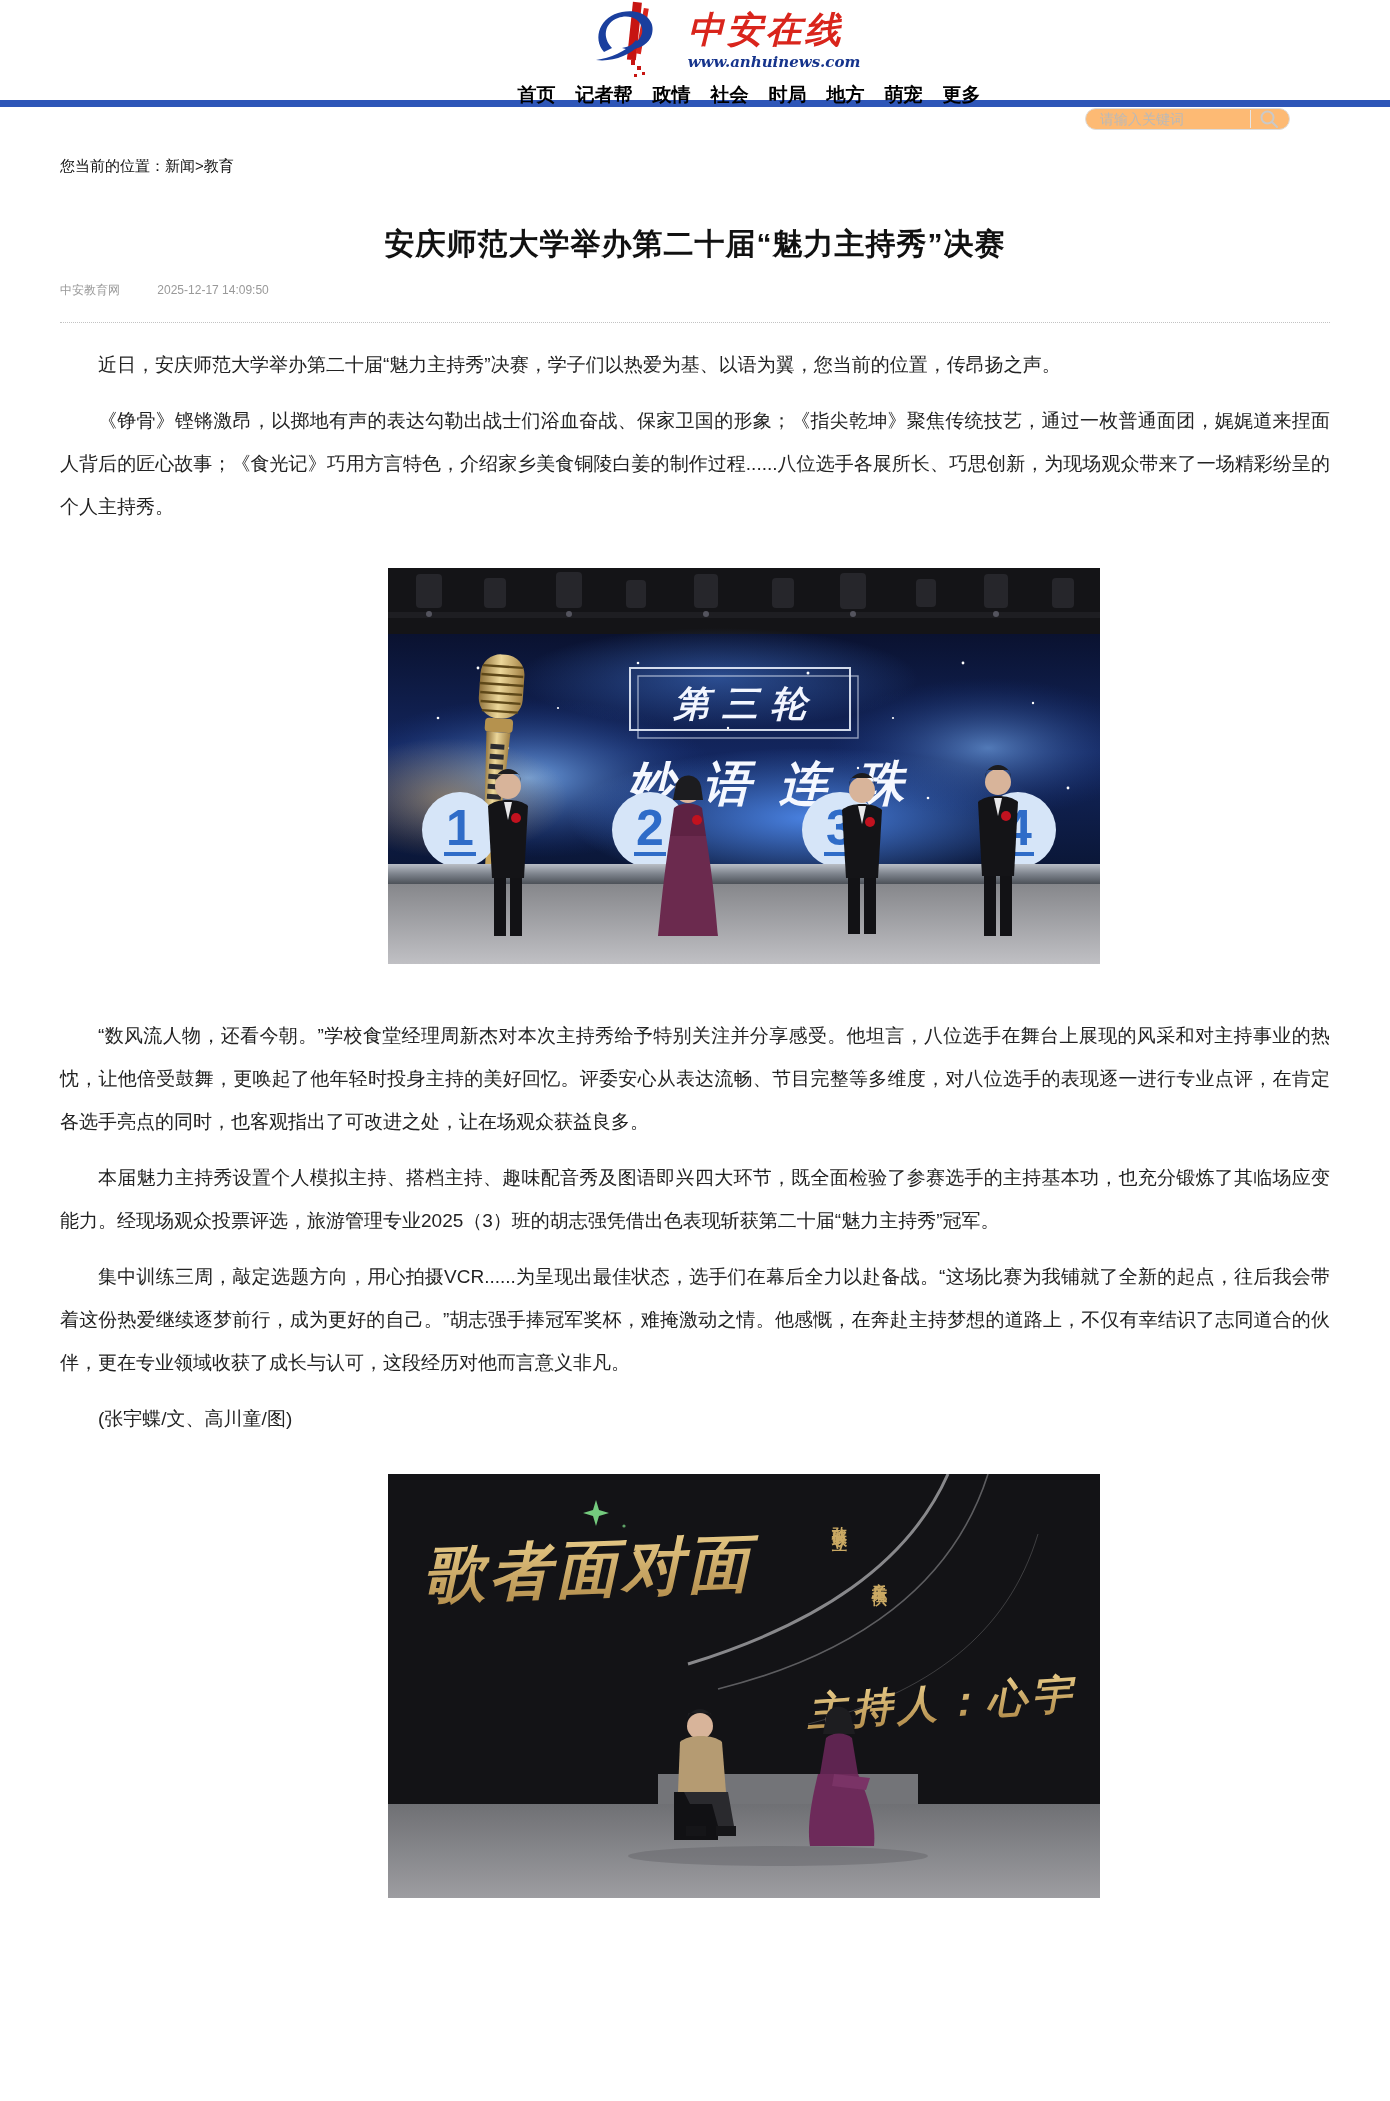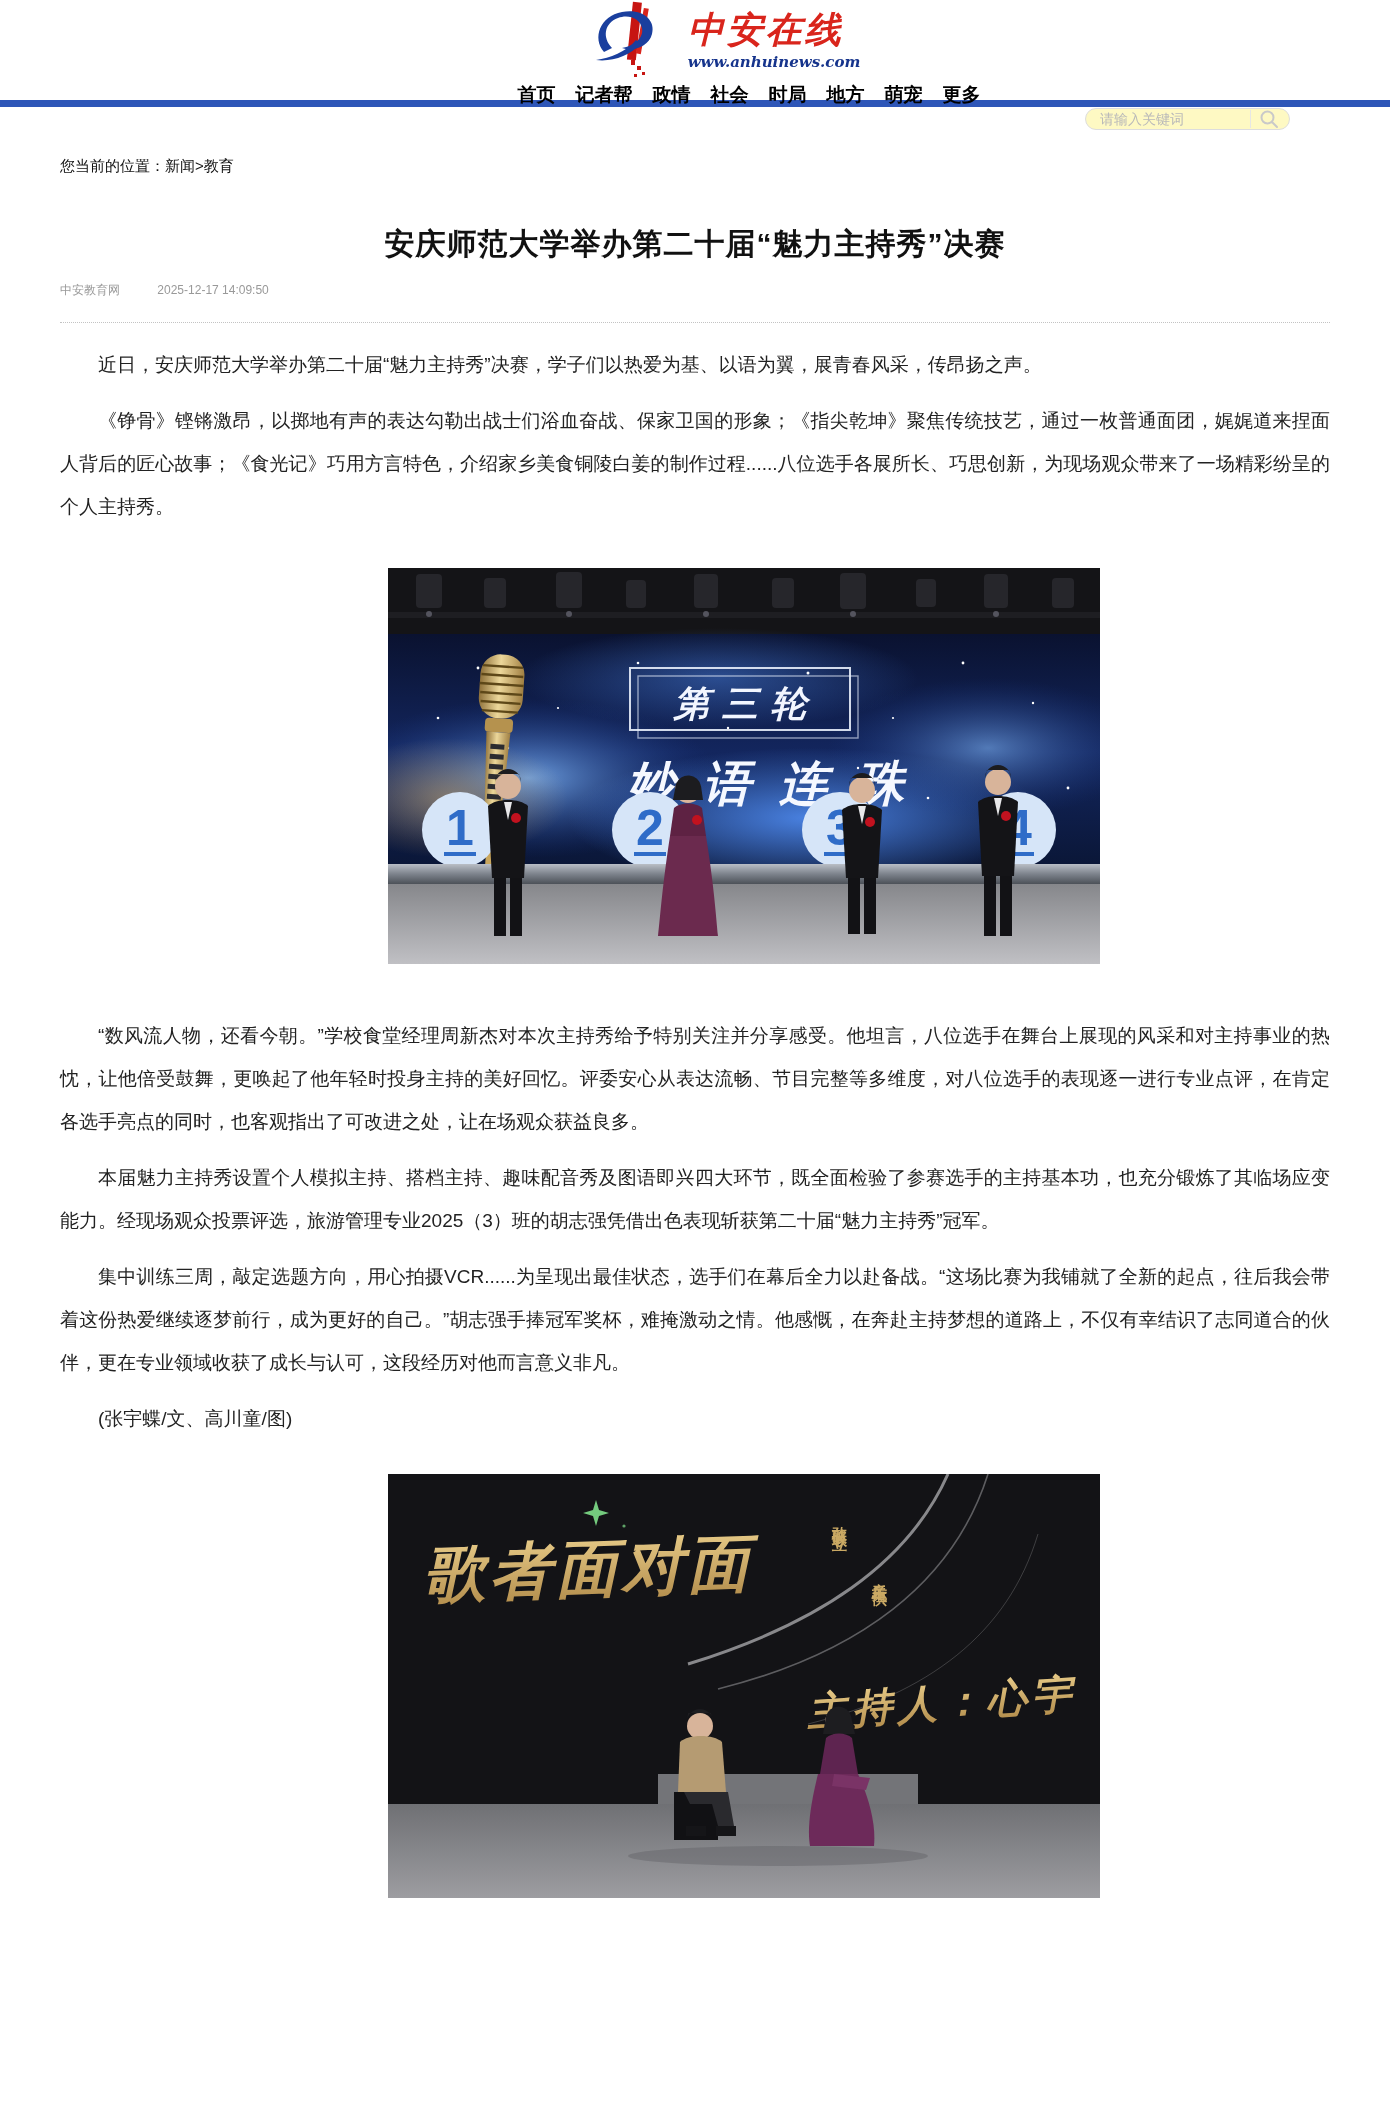--- a/index.html
+++ b/index.html
@@ -6,21 +6,21 @@
   html,body { background:#fff; width:1390px; font-family:"Liberation Sans","DejaVu Sans",sans-serif; color:#222; }
 
   
   .header { height:100px; display:flex; align-items:center; padding:0 0 0 60px; background:#fff;flex-direction:column; }
   .logo { display:flex; align-items:center; cursor:pointer; }
   .logo-text { margin-left:6px; }
   .logo-cn { font-family:"DejaVu Serif","Liberation Serif",serif; font-style:italic; font-weight:bold; font-size:36px; color:#d9251c; letter-spacing:3px; line-height:1; }
   .logo-url { font-family:"DejaVu Serif","Liberation Serif",serif; font-style:italic; font-weight:bold; font-size:15px; color:#16348c; margin-top:6px; }
   .nav { display:flex; gap:20px; margin-left:48px; font-size:19px; font-weight:bold; color:#000; }
   .nav span { cursor:pointer; white-space:nowrap; }
-  .search-box { margin-left:auto; margin-right:100px; width:205px; height:36px; border:1px solid #ddd; border-radius:18px; display:flex; align-items:center; padding:0 10px 0 14px; background:#fef9c3; }
+  .search-box { margin-left:auto; margin-right:100px; width:205px; height:36px; border:1px solid #ddd; border-radius:18px; display:flex; align-items:center; padding:0 10px 0 14px; background:#fdba74; }
   .search-box input { border:none; outline:none; flex:1; font-size:14px; color:#666; min-width:0; background:transparent; }
   .search-box input::placeholder { color:#b9b9b9; }
   .search-divider { width:1px; height:18px; background:#e6e6e6; margin:0 8px; }
   .blue-bar { height:7px; background:#2e56b8; width:100%; }
 
   
   .breadcrumb { padding:50px 60px 0 60px; font-size:15px; color:#111; }
   .breadcrumb .path { cursor:pointer; }
 
   
@@ -90,21 +90,21 @@
   <h1 class="article-title">安庆师范大学举办第二十届“魅力主持秀”决赛</h1>
 
   <div class="byline">
     <span class="src">中安教育网</span>
     <span>2025-12-17 14:09:50</span>
   </div>
 
   <div class="sep-dotted"></div>
 
   <div class="body-text">
-    <p>近日，安庆师范大学举办第二十届“魅力主持秀”决赛，学子们以热爱为基、以语为翼，展青春风采，传昂扬之声。</p>
+    <p>近日，安庆师范大学举办第二十届“魅力主持秀”决赛，学子们以热爱为基、以语为翼，您当前的位置，传昂扬之声。</p>
     <p>《铮骨》铿锵激昂，以掷地有声的表达勾勒出战士们浴血奋战、保家卫国的形象；《指尖乾坤》聚焦传统技艺，通过一枚普通面团，娓娓道来捏面人背后的匠心故事；《食光记》巧用方言特色，介绍家乡美食铜陵白姜的制作过程......八位选手各展所长、巧思创新，为现场观众带来了一场精彩纷呈的个人主持秀。</p>
 
     <svg class="photo" width="712" height="396" viewBox="0 0 712 396">
       <defs>
         <linearGradient id="screenBg" x1="0" y1="0" x2="0" y2="1">
           <stop offset="0" stop-color="#0a1230"></stop>
             <stop offset="0.5" stop-color="#13265e"></stop>
             <stop offset="1" stop-color="#0a1636"></stop>
         </linearGradient>
         <radialGradient id="neb1" cx="0.5" cy="0.5" r="0.5">

